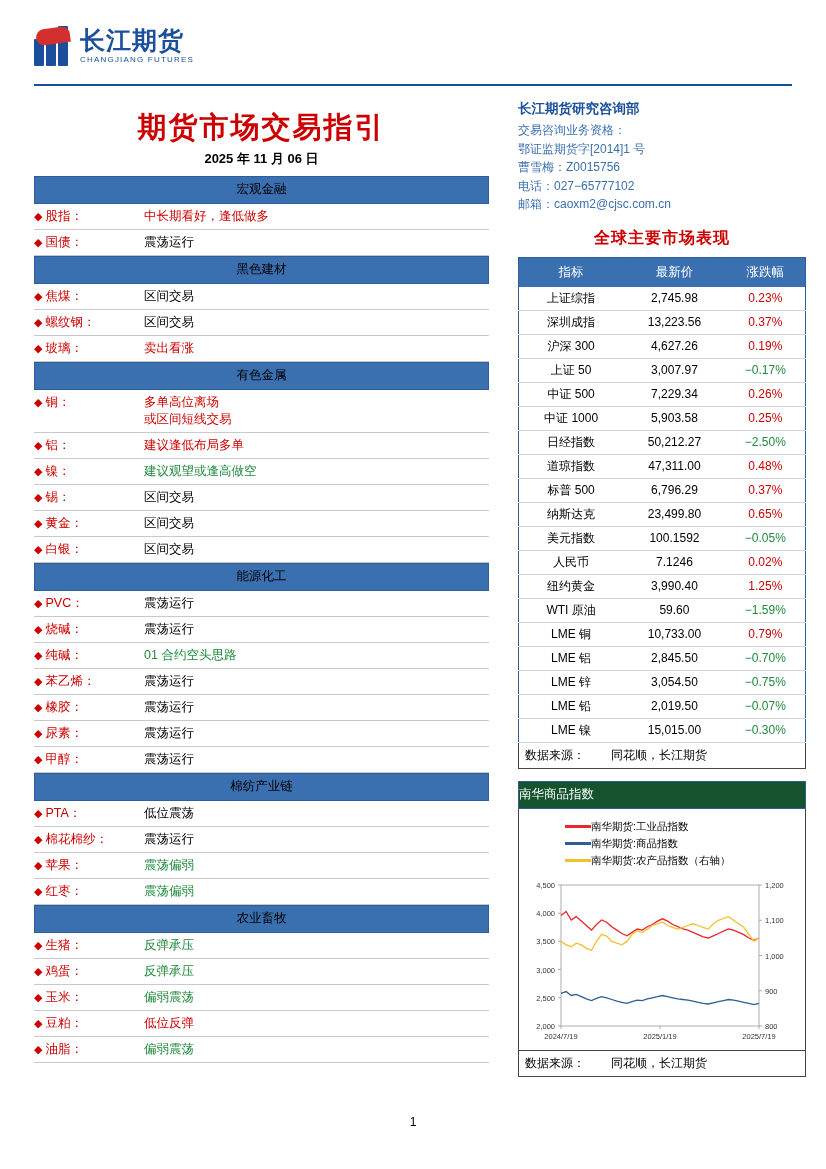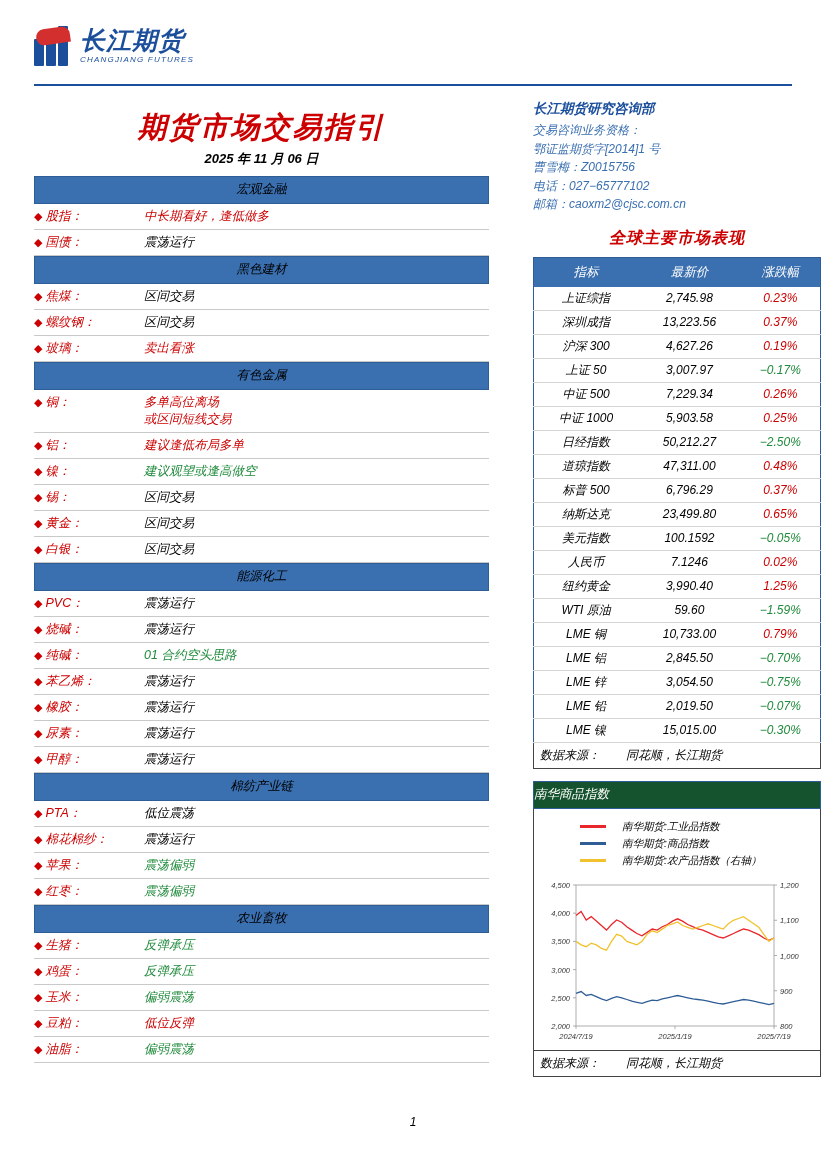--- a/index.html
+++ b/index.html
@@ -4,21 +4,21 @@
 <style>
   html,body{margin:0;padding:0;}
   body{
     width:826px;height:1169px;
     background:#ffffff;
     font-family:"Liberation Sans","DejaVu Sans",sans-serif;
     color:#000;
     position:relative;
     overflow:hidden;
   }
-  .page{position:relative;width:826px;height:842px;font-style:italic;}
+  .page{position:relative;width:826px;height:842px;}
 
   
   .header{position:absolute;left:0;top:0;width:826px;height:86px;}
   .logo-wrap{position:absolute;left:34px;top:26px;display:flex;align-items:center;gap:8px;}
   .logo-mark{width:38px;height:40px;position:relative;}
   .logo-mark .bar{position:absolute;background:#1b4f9c;border-radius:1px;}
   .logo-mark .b1{left:0;top:13px;width:10px;height:27px;}
   .logo-mark .b2{left:12px;top:7px;width:10px;height:33px;}
   .logo-mark .b3{left:24px;top:0px;width:10px;height:40px;}
   .logo-mark .swoosh{position:absolute;left:2px;top:2px;width:34px;height:16px;background:#d32f2f;border-radius:16px 16px 0 16px;transform:rotate(-8deg);}
@@ -46,21 +46,21 @@
   }
   td.k{width:110px;padding-left:8px;color:#cc0000;white-space:nowrap;}
   td.v{padding-left:6px;}
   .diamond{color:#cc0000;font-size:11px;margin-right:3px;}
   .v-red{color:#cc0000;}
   .v-black{color:#000;}
   .v-green{color:#1f8a3b;}
   .two-line span{display:block;}
 
   
-  .right{position:absolute;left:533px;top:100px;width:288px;}
+  .right{position:absolute;left:518px;top:100px;width:288px;}
   .firm{font-size:13.5px;font-weight:bold;color:#1b4f9c;margin-bottom:3px;}
   .firm-line{font-size:12px;color:#3a6fb0;line-height:1.55;}
   .rt-title{
     text-align:center;font-size:16px;font-weight:bold;color:#cc0000;
     margin:14px 0 8px 0;letter-spacing:1px;
   }
   table.mkt{width:100%;border-collapse:collapse;border:1px solid #2f5d96;}
   table.mkt th{
     background:#3a6fb0;color:#fff;font-size:12.5px;font-weight:normal;
     padding:6px 0;text-align:center;
@@ -75,21 +75,21 @@
   td.neg{color:#1f8a3b;text-align:center;}
   .src{
     border:1px solid #444;border-top:none;font-size:12px;padding:4px 6px;
     display:flex;gap:26px;
   }
   .sub-head{
     background:#14532d;color:#fff;font-size:12.5px;text-align:left;
     padding:4px 0 5px 0;margin-top:12px;border:1px solid #2f5d96;
   }
   .legend{padding:8px 0 4px 0;font-size:10.5px;}
-  .legend div{display:flex;align-items:center;gap:16px;margin:3px 0 3px 46px;}
+  .legend div{display:flex;align-items:center;gap:0;margin:3px 0 3px 46px;}
   .sw{display:inline-block;width:26px;height:3px;}
   .chart-box{border:1px solid #444;border-top:none;padding:0;}
   .chart-wrap{position:relative;width:100%;height:175px;text-align:center;}
   .chart-src{
     border:1px solid #444;border-top:none;font-size:12px;padding:4px 6px;
     display:flex;gap:26px;
   }
   .pageno{position:absolute;left:0;top:1115px;width:826px;text-align:center;font-size:12px;}
 </style>
 </head>

